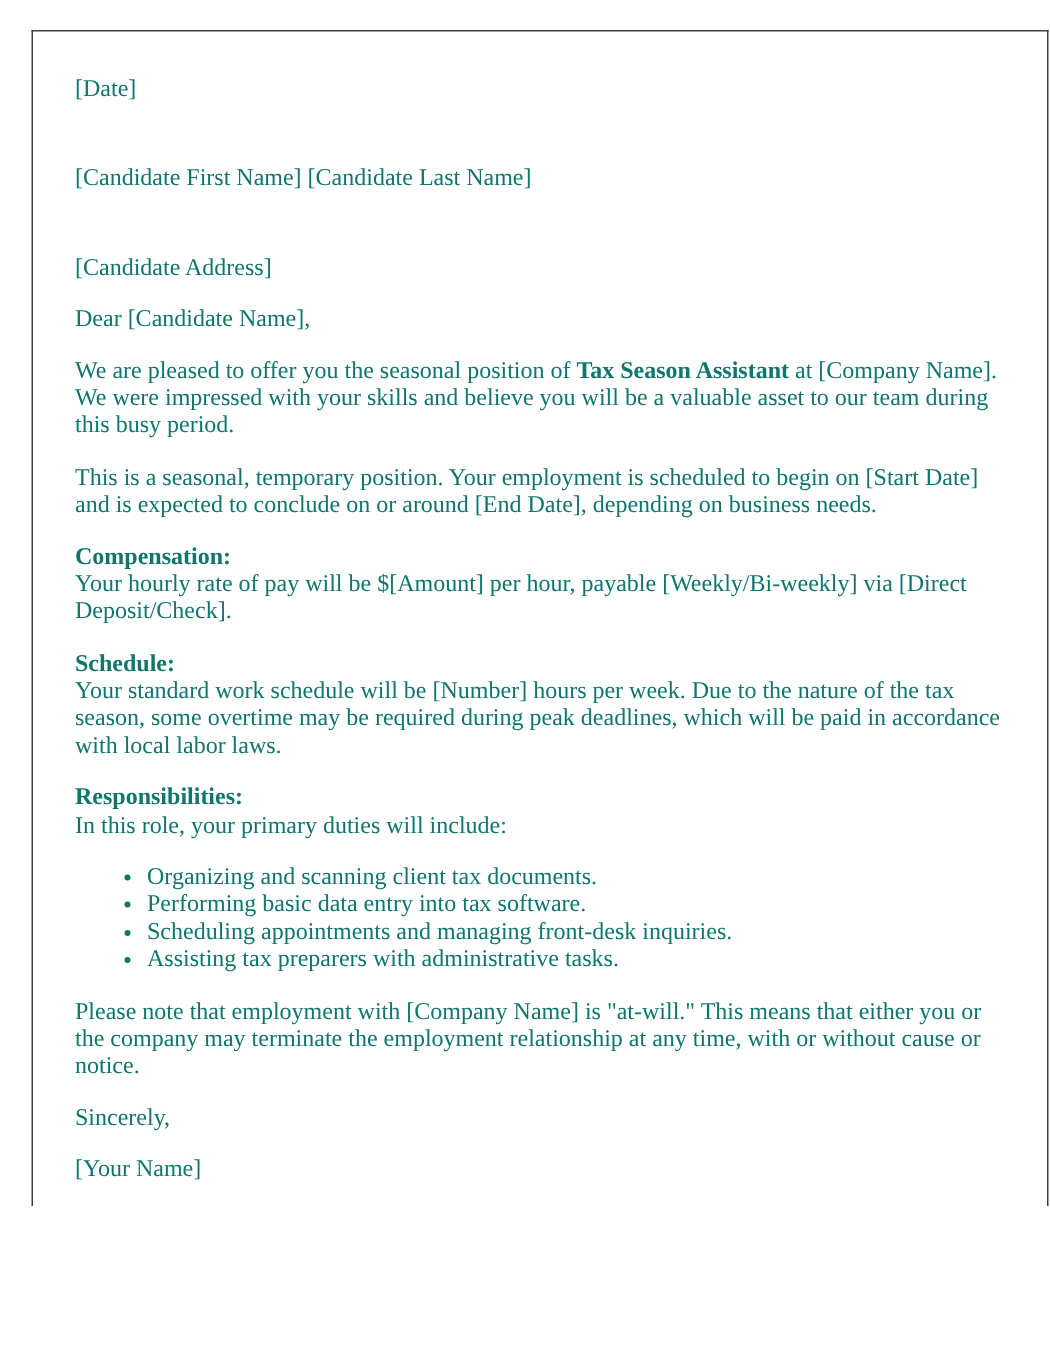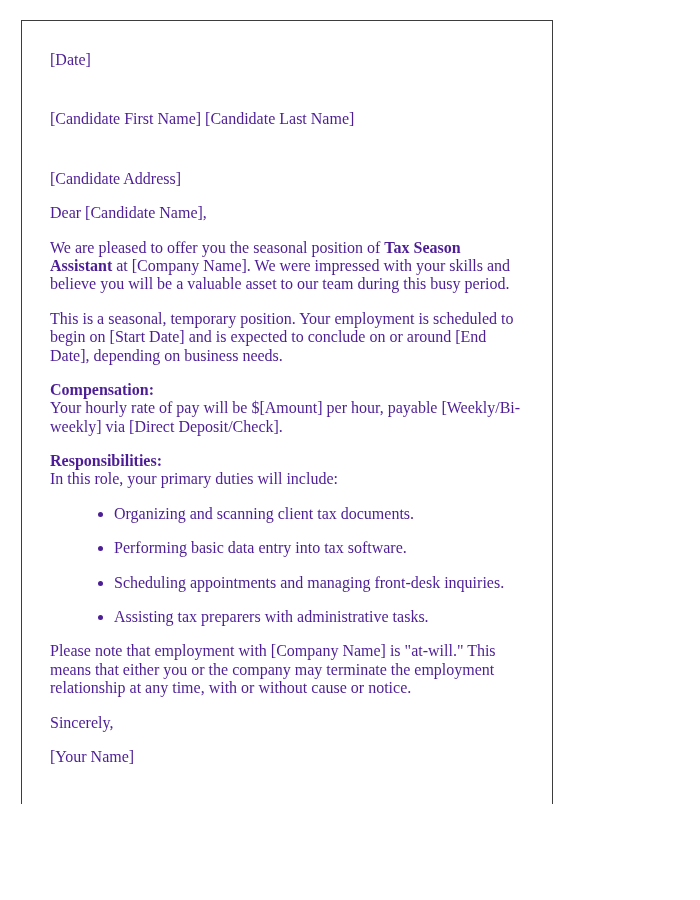--- a/index.html
+++ b/index.html
@@ -11,28 +11,28 @@
     position: relative;
     width: 700px;
     height: 900px;
     background: #ffffff;
     overflow: hidden;
   }
   .letter {
     position: absolute;
     left: 21px;
     top: 20px;
-    width: 532px;
+    width: 678px;
     height: 784px;
     box-sizing: border-box;
     border: 1px solid #3d3d3d;
     border-bottom: none;
     padding: 30px 30px 0 28px;
     background: #ffffff;
-    color: #4c1d95;
+    color: #0f766e;
     font-family: "Liberation Serif", "DejaVu Serif", serif;
     font-size: 16px;
     line-height: 1.15;
   }
   .letter p {
     margin: 16px 0;
   }
   .letter p.first {
     margin-top: 0;
   }
@@ -43,21 +43,21 @@
   .section-heading {
     display: block;
     font-weight: bold;
   }
   .letter ul {
     margin: 16px 0;
     padding-left: 48px;
     list-style-type: disc;
   }
   .letter li {
-    margin: 16px;
+    margin: 0;
     padding: 0;
   }
 </style>
 </head>
 <body>
 
 <div class="page">
   <div class="letter">
 
     <p class="first">[Date]</p>
@@ -72,20 +72,23 @@
     <p><span>We are pleased to offer you the seasonal position of </span><strong>Tax Season Assistant</strong><span> at [Company Name]. We were impressed with your skills and believe you will be a valuable asset to our team during this busy period.</span></p>
 
     <p>
       <span>This is a seasonal, temporary position. Your employment is scheduled to begin on [Start Date] and is expected to conclude on or around [End Date], depending on business needs.</span>
     </p>
 
     <p>
       <strong class="section-heading">Compensation:</strong><span>Your hourly rate of pay will be $[Amount] per hour, payable [Weekly/Bi-weekly] via [Direct Deposit/Check].</span>
     </p>
 
+    <p>
+      <strong class="section-heading">Schedule:</strong><span>Your standard work schedule will be [Number] hours per week. Due to the nature of the tax season, some overtime may be required during peak deadlines, which will be paid in accordance with local labor laws.</span>
+    </p>
 
     <p>
       <strong class="section-heading">Responsibilities:</strong><span>In this role, your primary duties will include:</span>
     </p>
 
     <ul>
       <li>Organizing and scanning client tax documents.</li>
       <li>Performing basic data entry into tax software.</li>
       <li>Scheduling appointments and managing front-desk inquiries.</li>
       <li>Assisting tax preparers with administrative tasks.</li>

